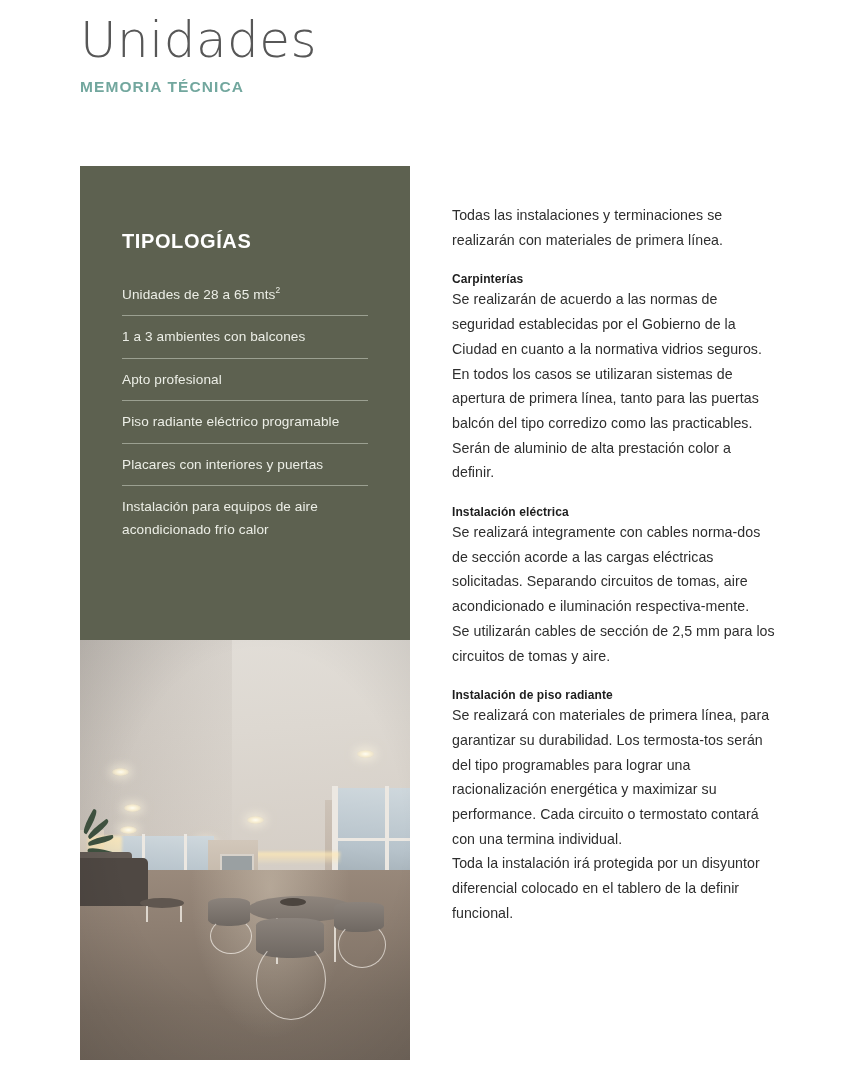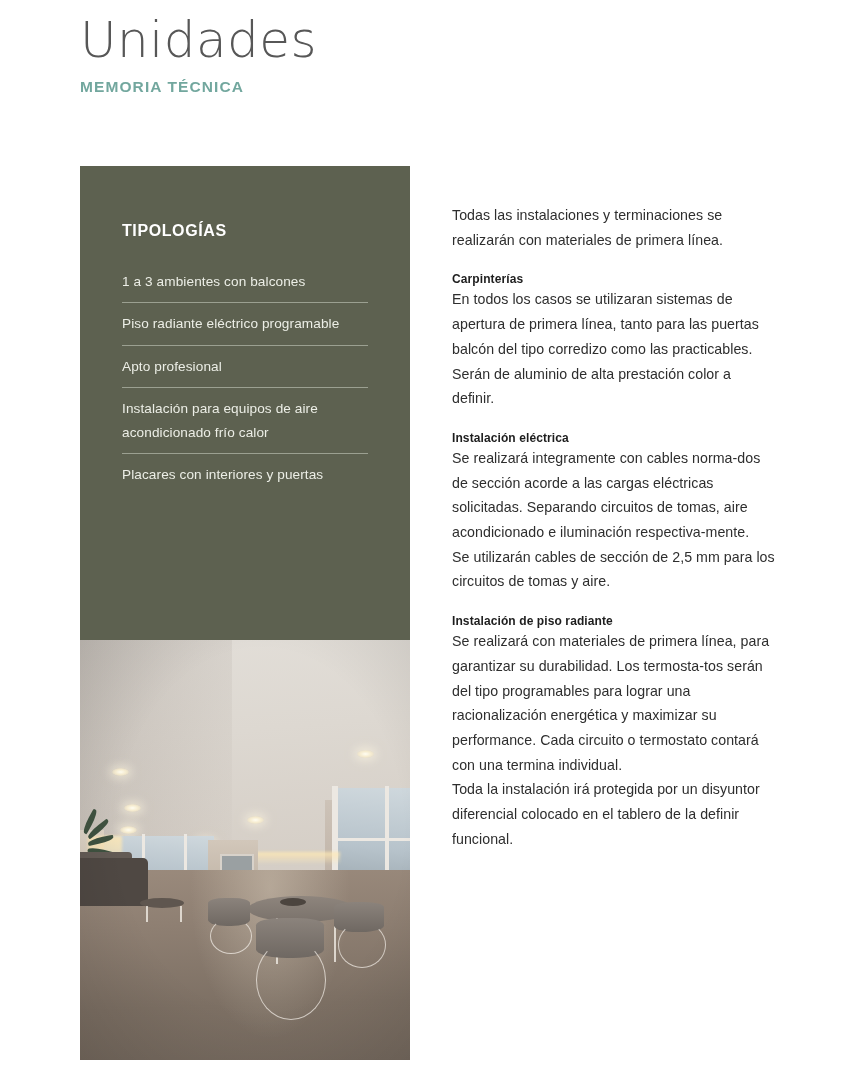--- a/index.html
+++ b/index.html
@@ -60,24 +60,24 @@
 
   .tipologias-panel {
     background: #5d6150;
     width: 330px;
     height: 474px;
     box-sizing: border-box;
     padding: 48px 42px 0 42px;
   }
   .tipologias-title {
     color: #ffffff;
-    font-size: 16px;
+    font-size: 20px;
     font-weight: bold;
     letter-spacing: 0.6px;
-    margin: 8px 0 30px 0;
+    margin: 16px 0 30px 0;
   }
   .tipologias-list {
     list-style: none;
     margin: 0;
     padding: 0;
   }
   .tipologias-list li {
     color: #eceee6;
     font-size: 13.6px;
     font-weight: 400;
@@ -246,25 +246,26 @@
   <div class="header">
     <h1 class="page-title">Unidades</h1>
     <div class="page-subtitle">MEMORIA TÉCNICA</div>
   </div>
 
   <div class="left-col">
 
     <div class="tipologias-panel">
       <div class="tipologias-title">TIPOLOGÍAS</div>
       <ul class="tipologias-list">
+          <li><span>Unidades de 28 a 65 mts</span><sup>2</sup></li>
           <li><span>1 a 3 ambientes con balcones</span></li>
+          <li><span>Apto profesional</span></li>
           <li><span>Piso radiante eléctrico programable</span></li>
-          <li><span>Apto profesional</span></li>
+          <li><span>Placares con interiores y puertas</span></li>
           <li><span>Instalación para equipos de aire acondicionado frío calor</span></li>
-          <li><span>Placares con interiores y puertas</span></li>
         </ul>
     </div>
 
     <div class="photo">
       <div class="ph-ceiling"></div>
       <div class="ph-ceiling-shade"></div>
 
       <div class="ph-downlight" style="left:32px; top:128px;"></div>
       <div class="ph-downlight" style="left:44px; top:164px;"></div>
       <div class="ph-downlight" style="left:40px; top:186px;"></div>
@@ -325,20 +326,21 @@
       <div class="ph-vignette"></div>
     </div>
   </div>
 
   <div class="right-col">
       <div class="block">
         <p>Todas las instalaciones y terminaciones se realizarán con materiales de primera línea.</p>
       </div>
       <div class="block">
         <h3>Carpinterías</h3>
+        <p>Se realizarán de acuerdo a las normas de seguridad establecidas por el Gobierno de la Ciudad en cuanto a la normativa vidrios seguros.</p>
         <p>En todos los casos se utilizaran sistemas de apertura de primera línea, tanto para las puertas balcón del tipo corredizo como las practicables.</p>
         <p>Serán de aluminio de alta prestación color a definir.</p>
       </div>
       <div class="block">
         <h3>Instalación eléctrica</h3>
         <p>Se realizará integramente con cables norma-dos de sección acorde a las cargas eléctricas solicitadas. Separando circuitos de tomas, aire acondicionado e iluminación respectiva-mente.</p>
         <p>Se utilizarán cables de sección de 2,5 mm para los circuitos de tomas y aire.</p>
       </div>
       <div class="block">
         <h3>Instalación de piso radiante</h3>

